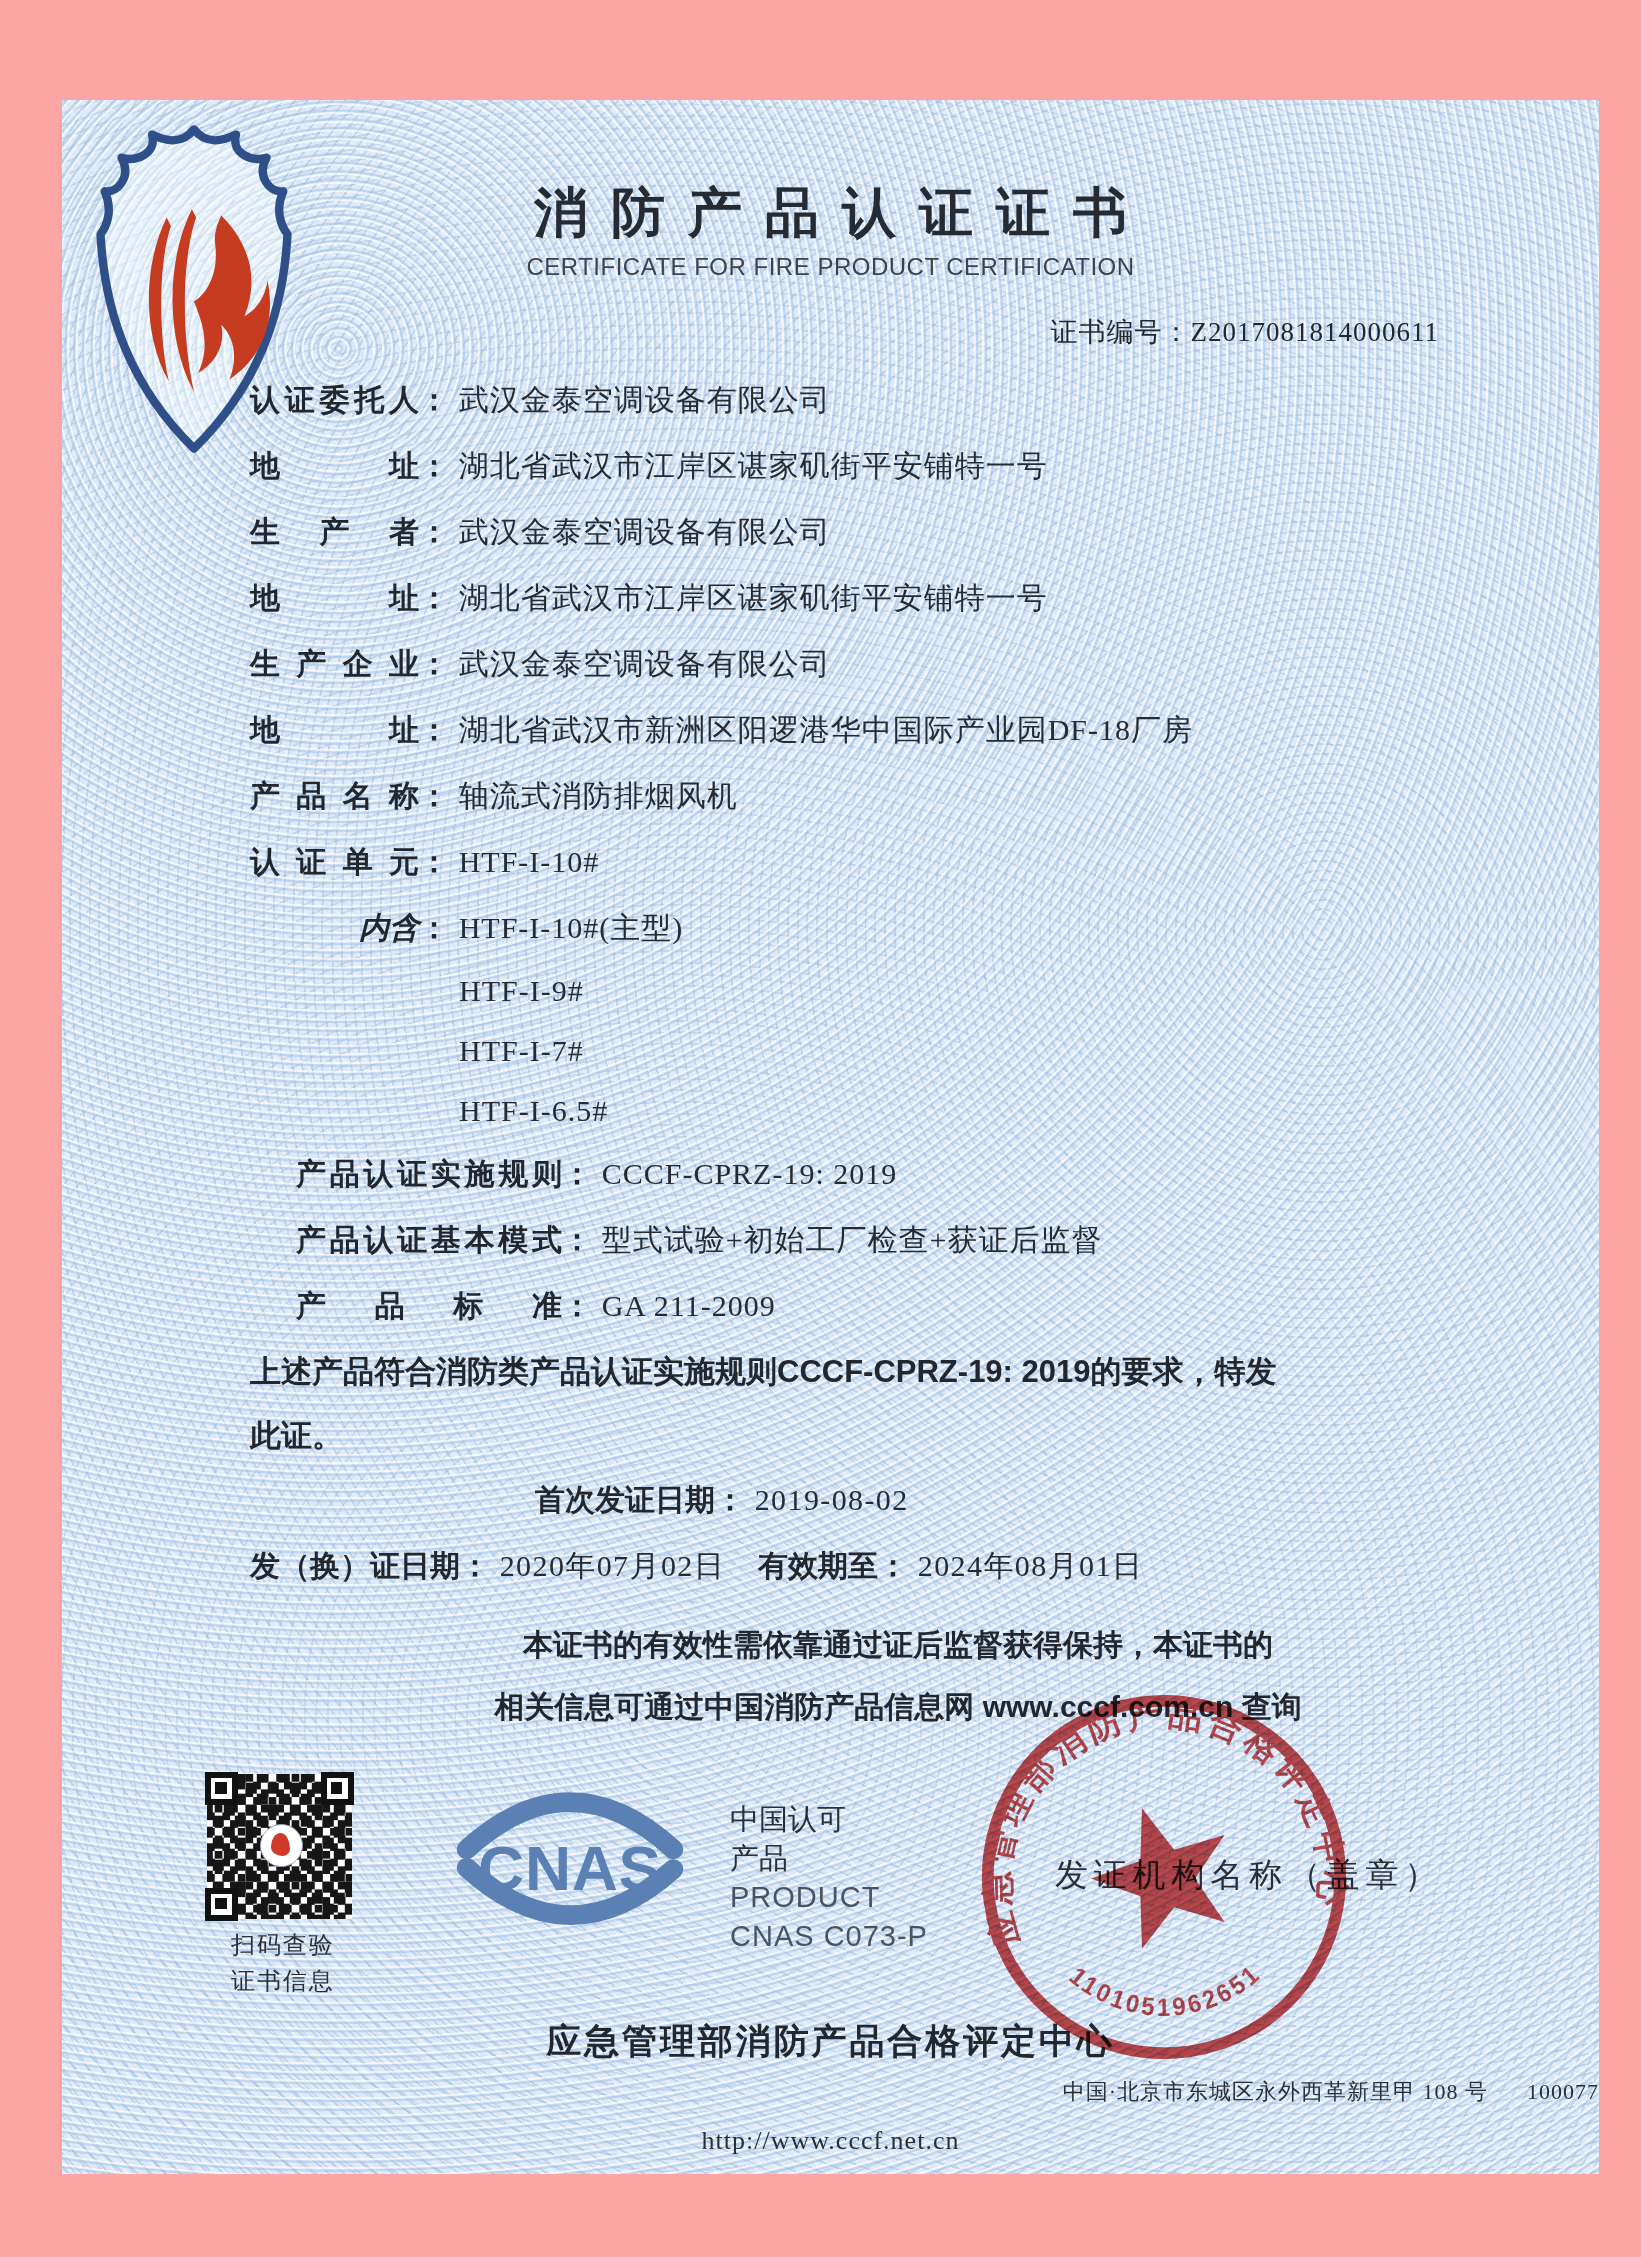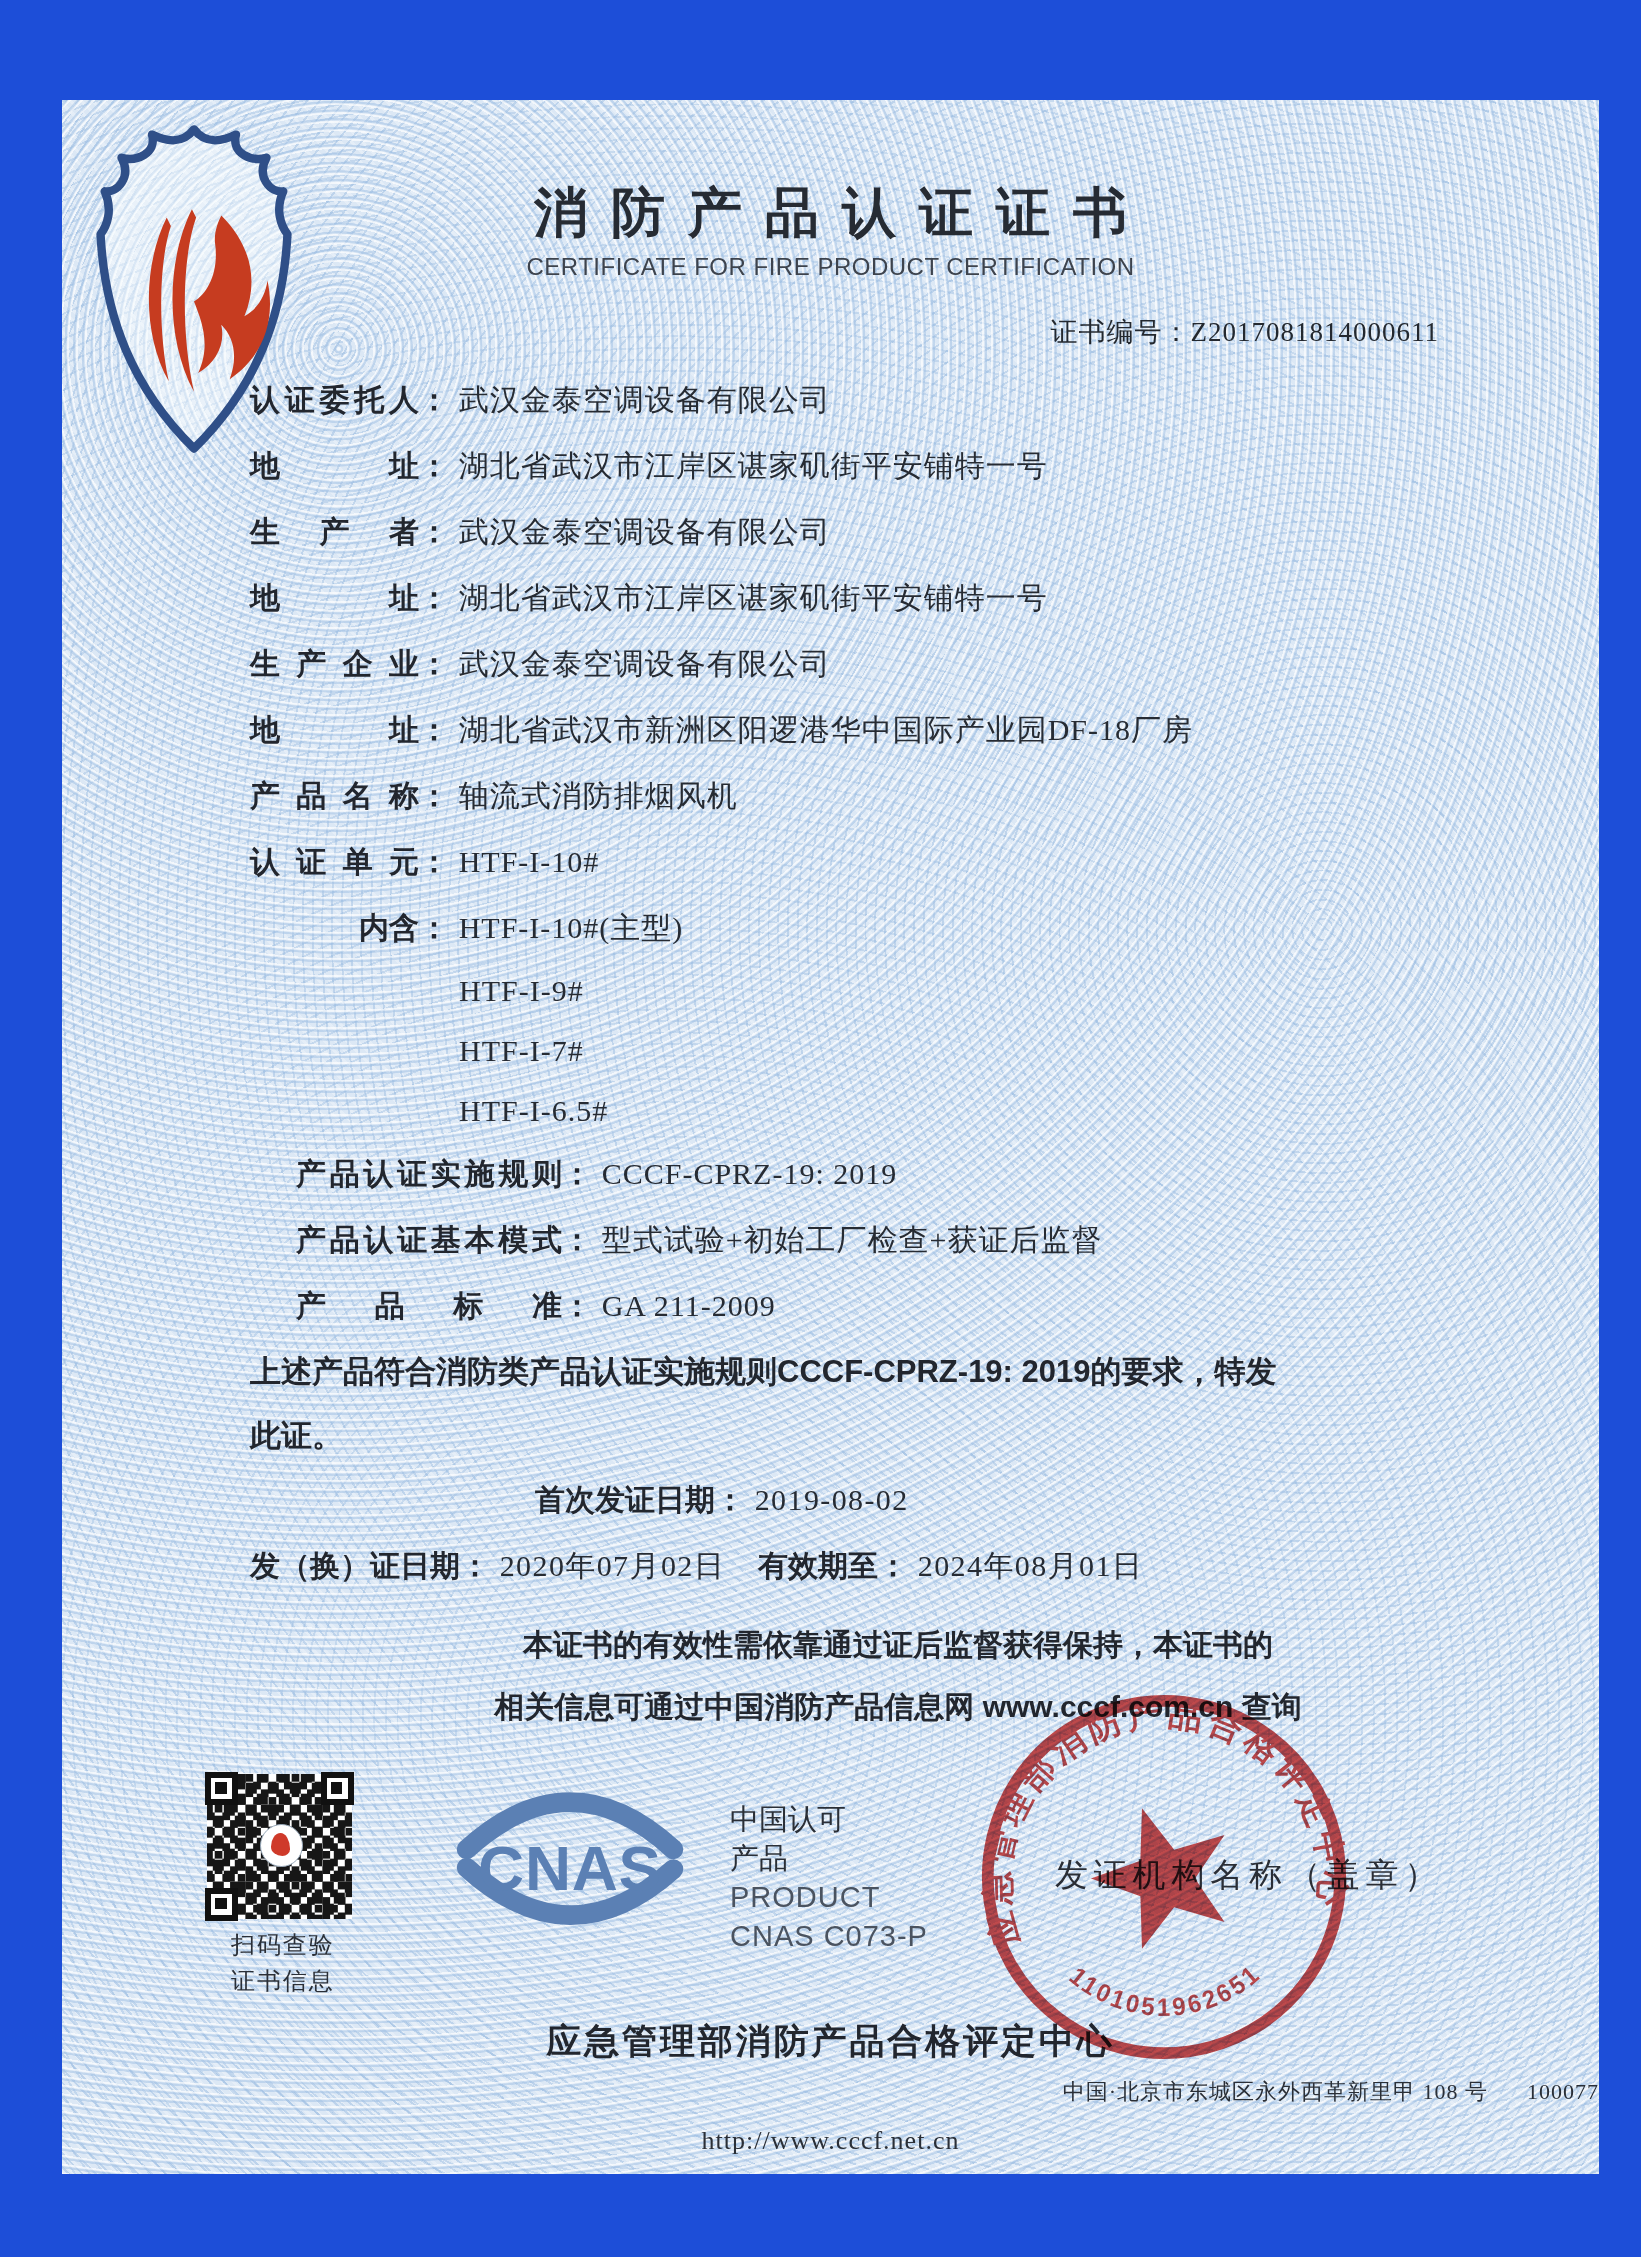--- a/index.html
+++ b/index.html
@@ -1,18 +1,18 @@
 <!DOCTYPE html>
 <html><head>
 <meta charset="utf-8">
 <style>
   html,body{margin:0;padding:0;background:#e8e8e8;}
   .page{
     position:relative;width:1641px;height:2257px;margin:0 auto;
-    background:#1d4ed8;overflow:hidden;
+    background:#fca5a5;overflow:hidden;
     font-family:"Liberation Serif",serif;color:#21262e;
   }
   
   .paper{
     position:absolute;left:62px;top:100px;width:1537px;height:2074px;
     background-color:#dce8f5;
     background-image:
       repeating-radial-gradient(circle at 18% 12%, rgba(255,255,255,.65) 0 1.4px, rgba(160,192,228,.5) 2.9px 4.3px, transparent 4.8px 8.7px),
       repeating-radial-gradient(circle at 82% 40%, rgba(140,178,220,.38) 0 1.9px, transparent 1.9px 9.7px),
       repeating-radial-gradient(circle at 40% 78%, rgba(140,178,220,.32) 0 1.9px, transparent 1.9px 11.6px),
@@ -29,21 +29,21 @@
     font-family:"Liberation Sans",sans-serif;font-size:24px;color:#3d434d;letter-spacing:0.5px;
   }
   .certno{
     position:absolute;top:214px;right:160px;font-size:27px;color:#23282f;letter-spacing:1px;
   }
   .content{position:absolute;left:188px;top:268px;right:53px;}
   .row{display:flex;align-items:baseline;height:66px;line-height:64px;font-size:30px;white-space:nowrap;}
   .lb{font-family:"Liberation Sans",sans-serif;font-weight:700;color:#22262e;}
   .w1{display:inline-block;width:169px;text-align:justify;text-align-last:justify;}
   .w2{display:inline-block;width:266px;text-align:justify;text-align-last:justify;margin-left:46px;}
-  .w3{display:inline-block;width:169px;text-align:center;text-align-last:right;}
+  .w3{display:inline-block;width:169px;text-align:center;text-align-last:right;font-style:italic;}
   .co{font-family:"Liberation Sans",sans-serif;font-weight:700;margin-right:9.7px;}
   .val{font-family:"Liberation Serif",serif;color:#262b33;letter-spacing:1px;}
   .mrow{height:60px;line-height:58px;font-size:30px;padding-left:209px;letter-spacing:1px;}
   .rrow .val{margin-left:0;}
   .statement{font-family:"Liberation Sans",sans-serif;font-weight:700;font-size:31px;line-height:64px;color:#22262e;}
   .fissue{margin-left:285px;text-align:right;}
   .fissue .val,.reissue .val{letter-spacing:1.4px;}
   .gap28{display:inline-block;width:33px;}
   .notice{
     text-align:center;font-family:"Liberation Sans",sans-serif;font-weight:700;

